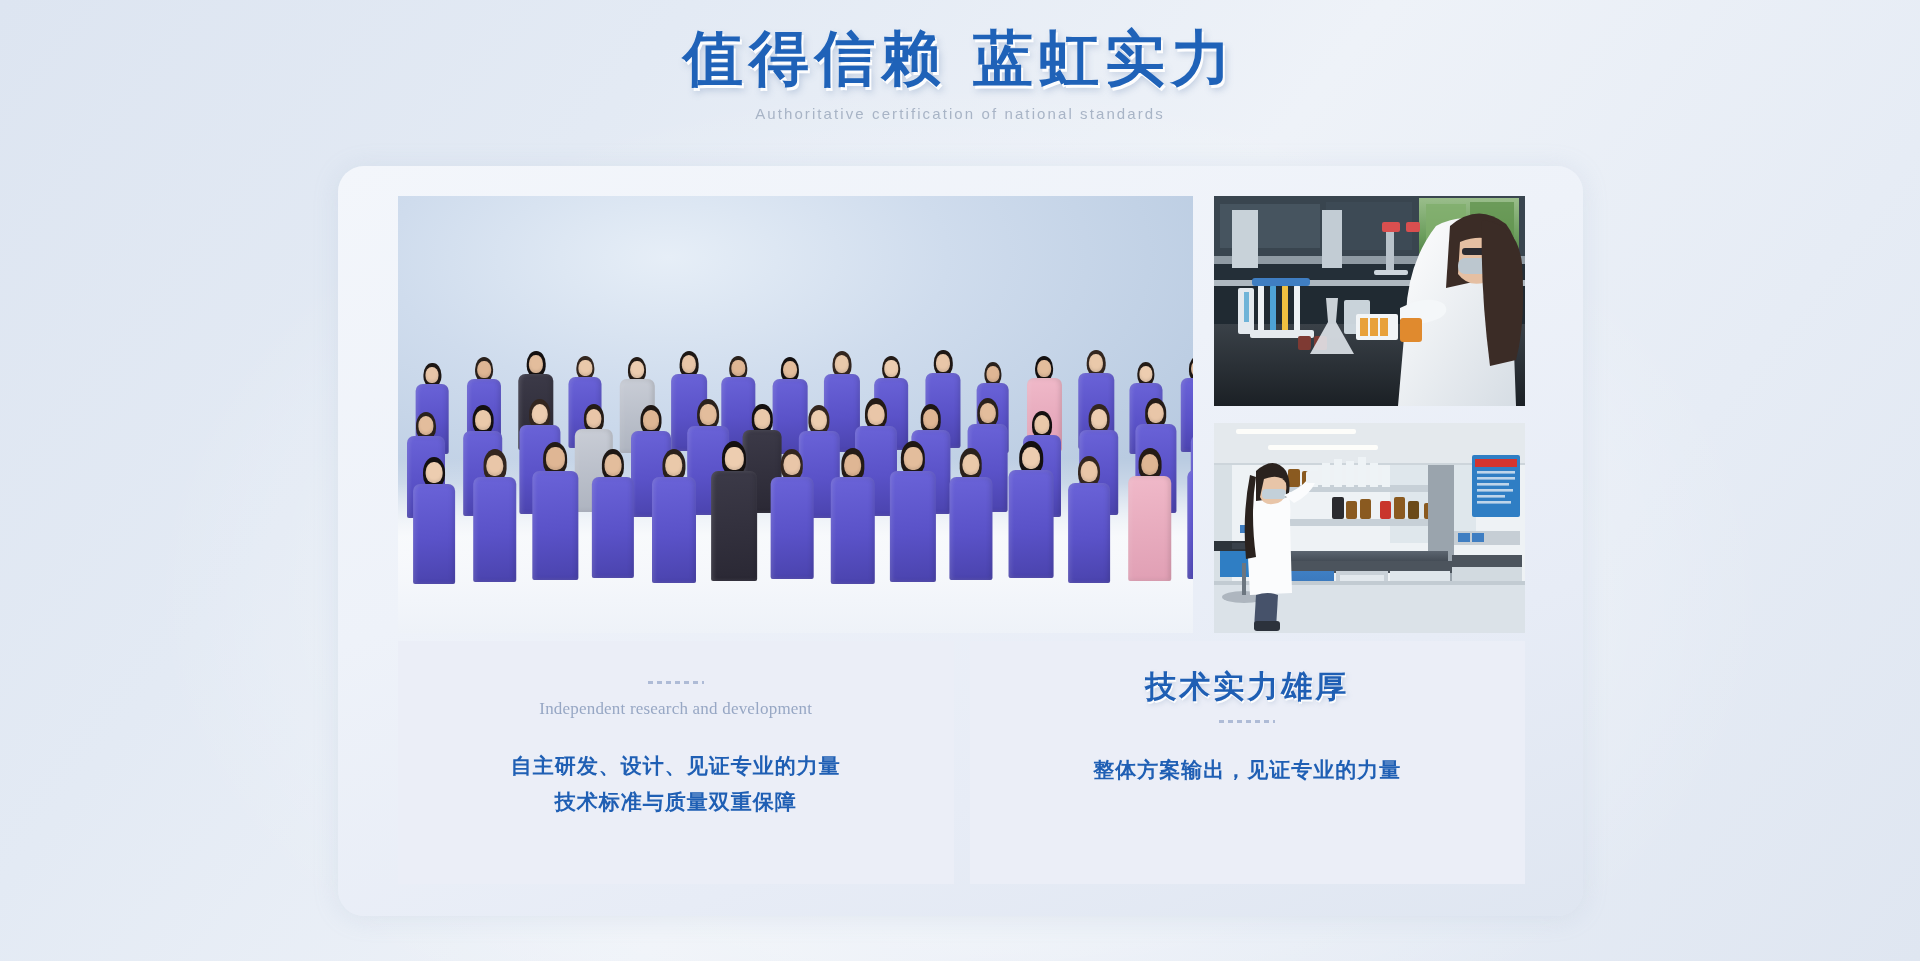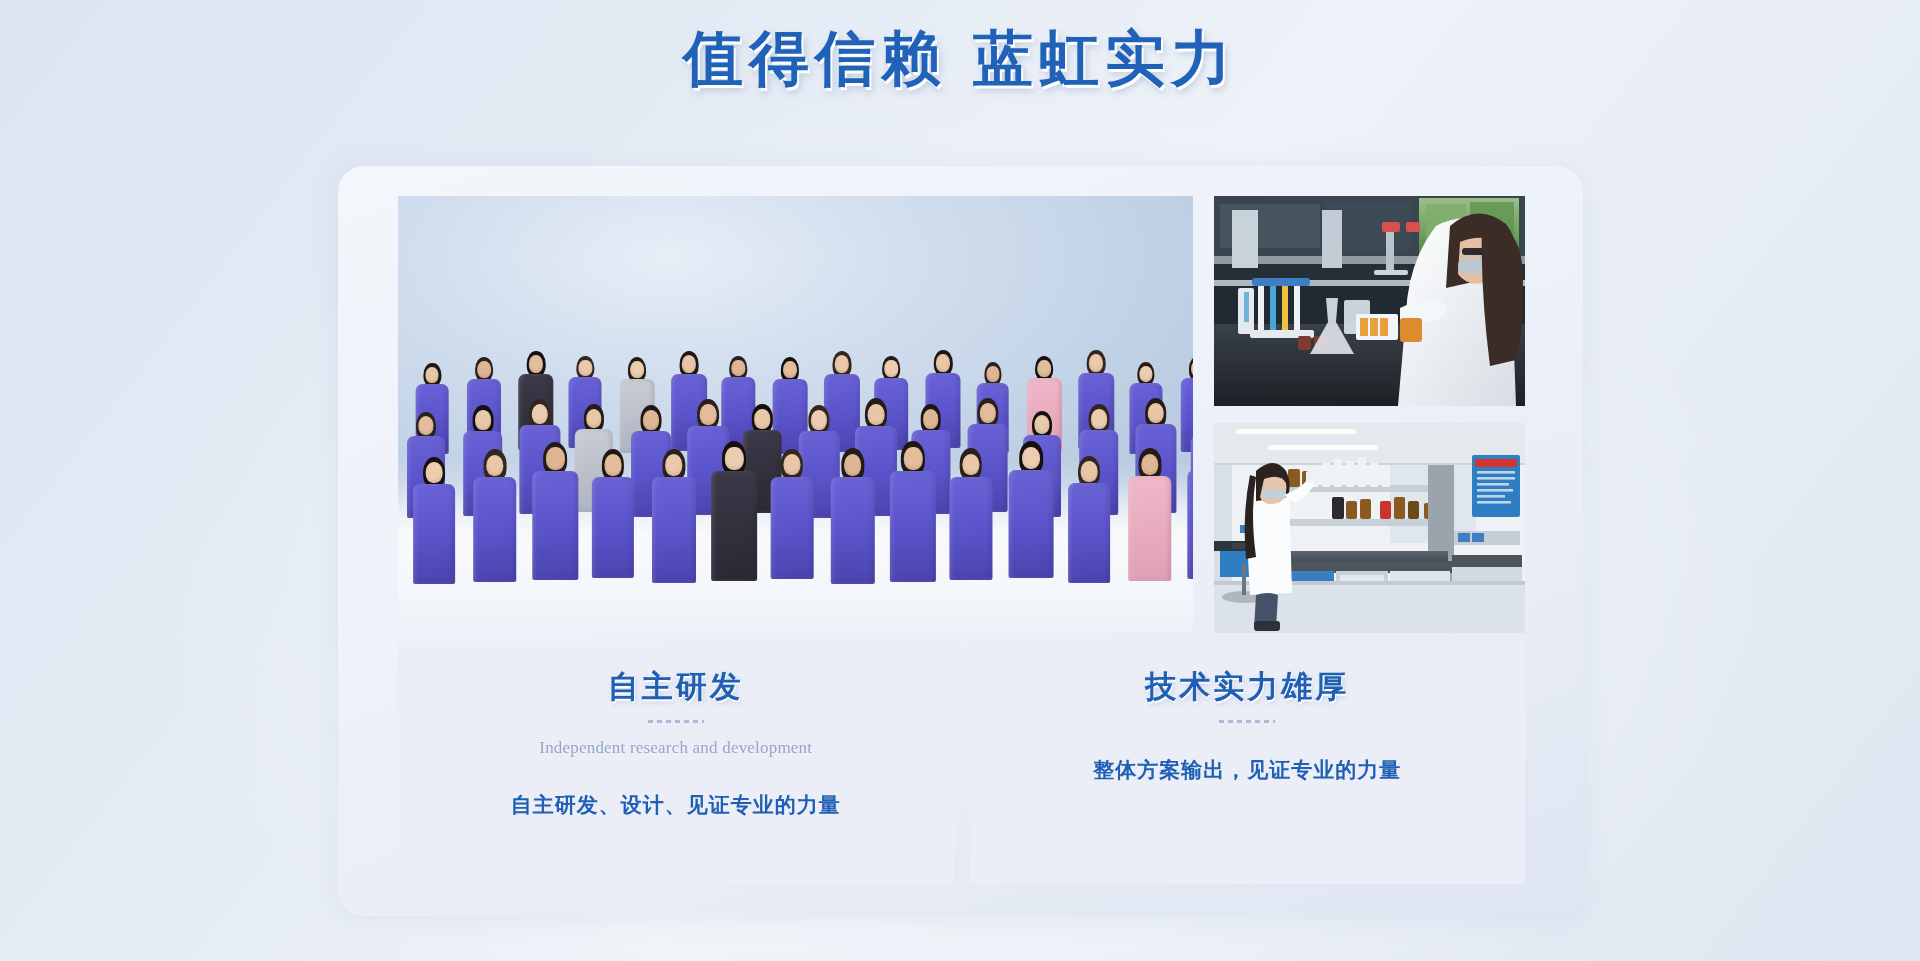--- a/index.html
+++ b/index.html
@@ -183,20 +183,21 @@
   }
   .card-desc .line { display:block; }
 </style>
 </head>
 <body>
 
 <div id="header">
   <div id="page-title">
     <span>值得信赖</span><span class="gap"></span><span>蓝虹实力</span>
   </div>
+  <div id="page-subtitle">Authoritative certification of national standards</div>
 </div>
 
 <div id="panel">
 
   <div id="media-row">
 
     <div id="team-photo" class="photo">
       <div class="scene">
           <div class="person " style="left: 14px; bottom: 179px; width: 40.85px; height: 91.504px; z-index: 10;">
             <div class="hair" style="width: 17.157px; height: 23.693px; top: 0px; background: rgb(30, 23, 20);"></div>
@@ -563,25 +564,25 @@
         <rect x="92" y="48" width="14" height="12" rx="2" fill="#eef2f5"></rect>
         <path d="M42 172 q12 -4 22 0 l-2 34 l-22 0 Z" fill="#46526a"></path>
         <rect x="40" y="198" width="26" height="10" rx="3" fill="#2c323c"></rect>
       </svg>
     </div>
   </div>
 
   <div id="cards">
 
     <div class="card">
-      <div class="card-title">自主研发</div>
       <div class="card-divider"></div>
       <div class="card-sub">Independent research and development</div>
       <div class="card-desc">
         <span class="line">自主研发、设计、见证专业的力量</span>
+        <span class="line">技术标准与质量双重保障</span>
       </div>
     </div>
 
     <div class="card">
       <div class="card-title">技术实力雄厚</div>
       <div class="card-divider"></div>
       <div class="card-desc">
         <span class="line">整体方案输出，见证专业的力量</span>
         <span class="line"></span>
       </div>

